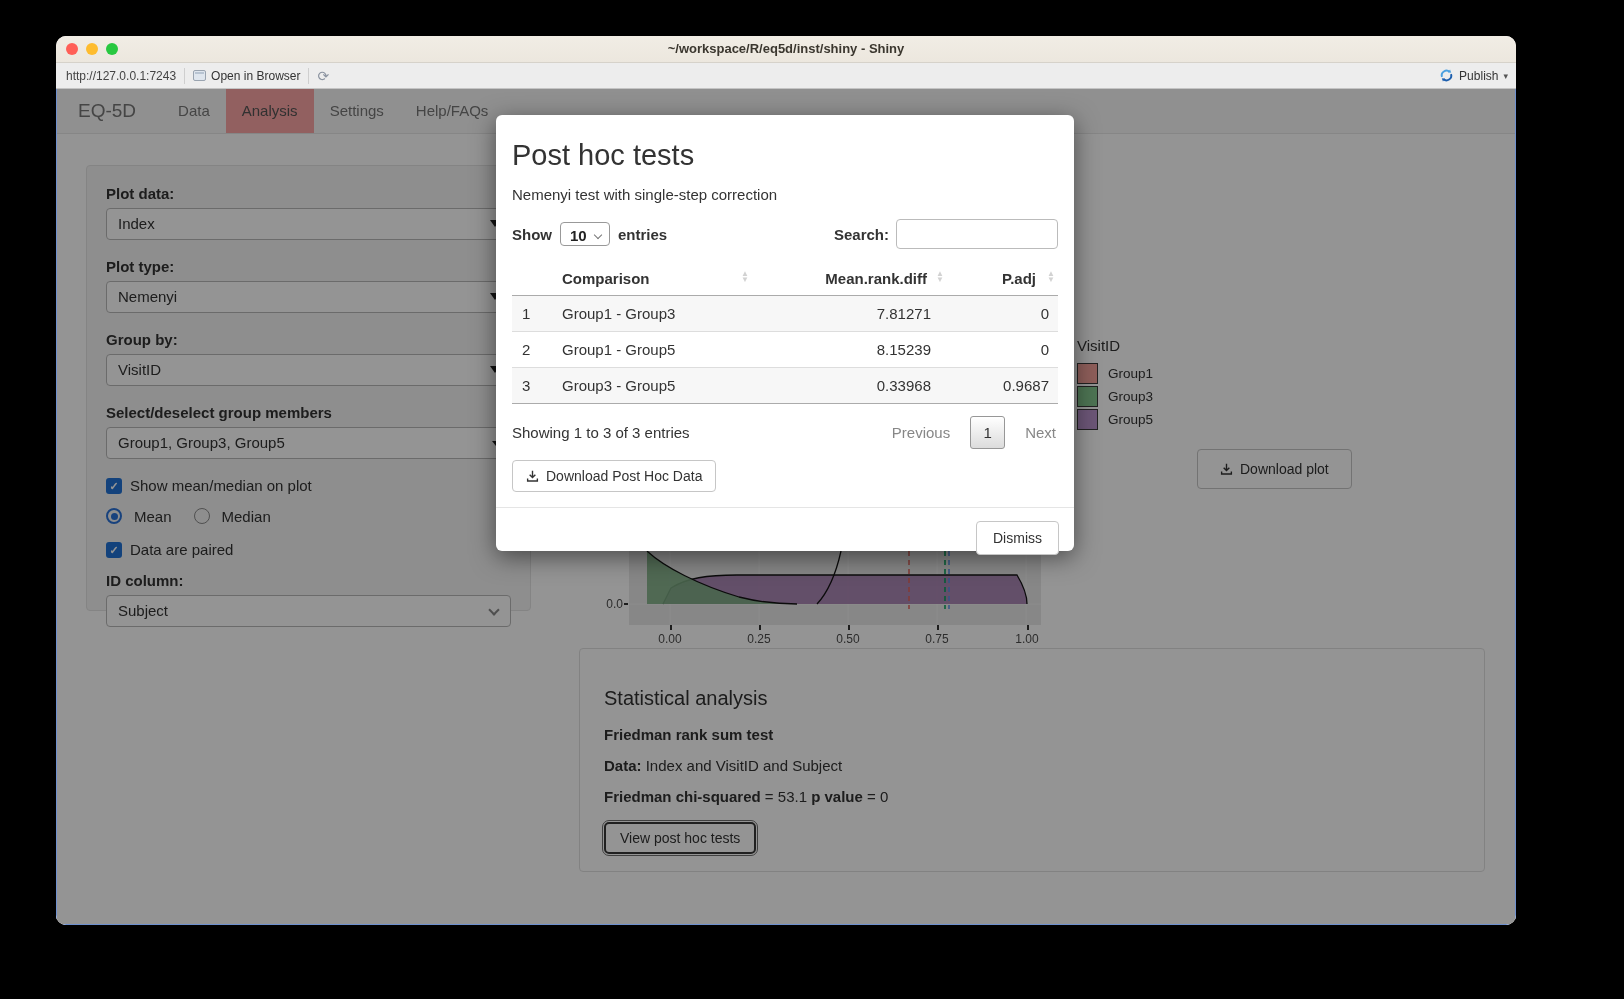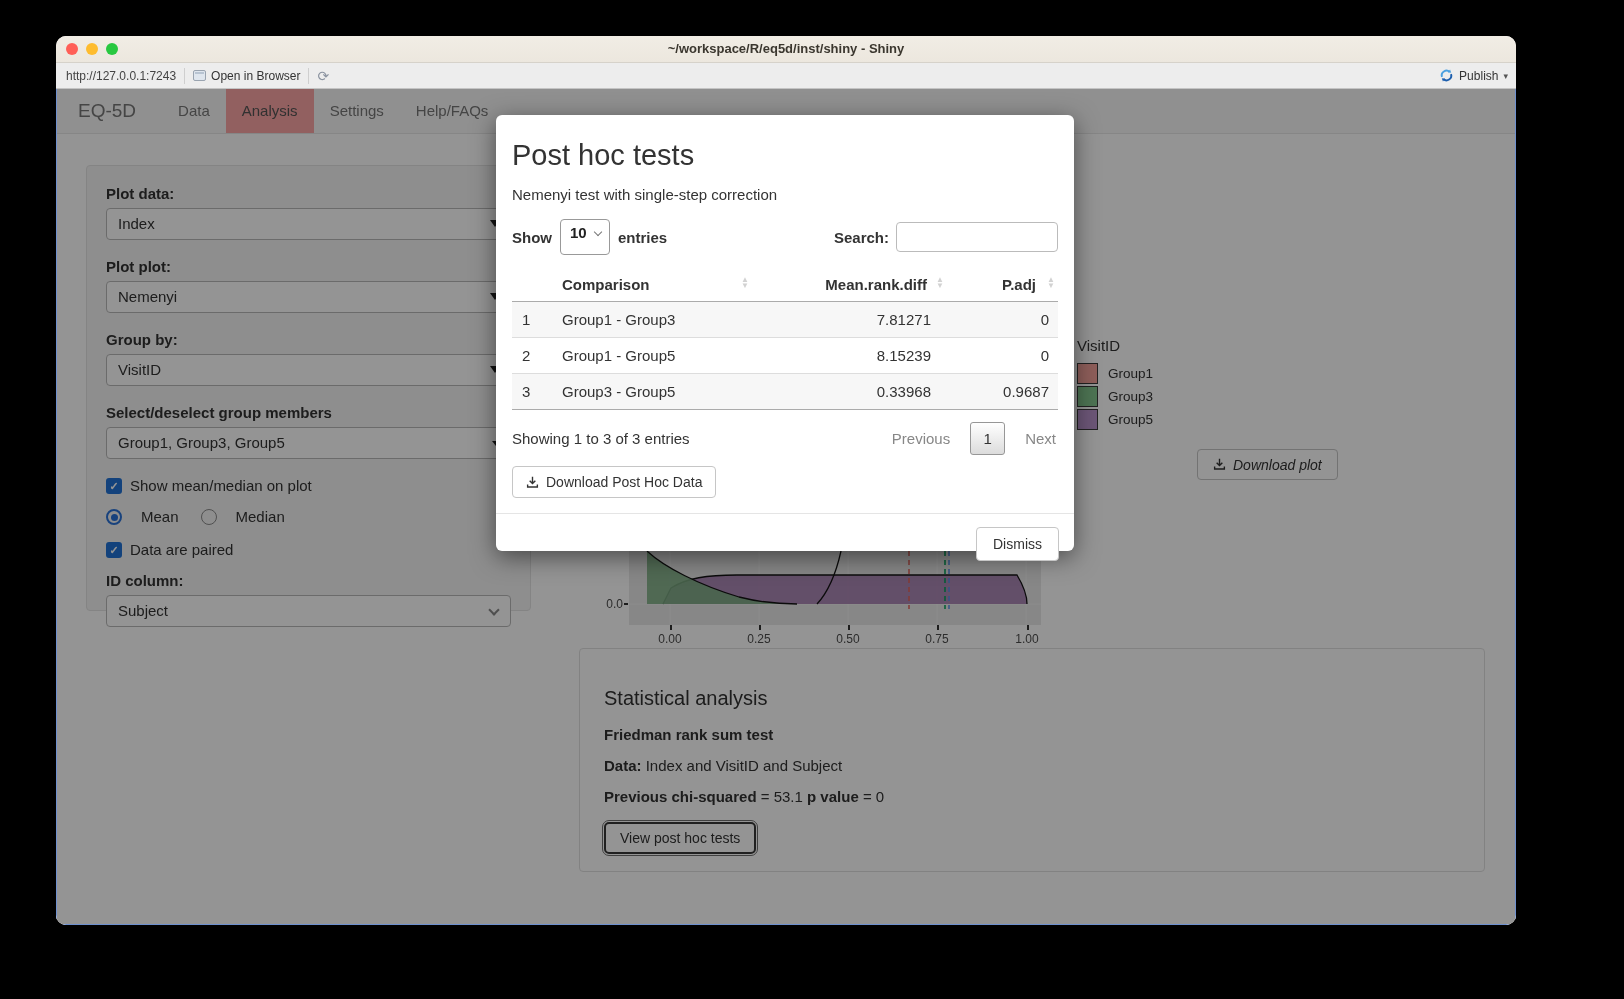--- a/index.html
+++ b/index.html
@@ -48,21 +48,21 @@
   .sel-caret { position:absolute; right:10px; top:11px; width:0; height:0;
                border-left:5px solid transparent; border-right:5px solid transparent; border-top:7px solid #222; }
   .sel-caret.small { border-left-width:4px; border-right-width:4px; border-top-width:5px; top:13px; }
   .sel-chevron { position:absolute; right:12px; top:10px; width:8px; height:8px;
                  border-right:2px solid #888; border-bottom:2px solid #888; transform:rotate(45deg); }
   .check-row { display:flex; align-items:center; gap:8px; margin:2px 0 14px; }
   .checkbox { width:16px; height:16px; border-radius:3px; background:#2173d6; color:#fff; font-size:11px;
               font-weight:700; text-align:center; line-height:16px; }
   .check-label { font-size:15px; color:#333; }
   .radio-row { display:flex; align-items:center; gap:22px; margin:6px 0 16px; }
-  .radio-opt { display:flex; align-items:flex-end; gap:19px; font-size:15px; color:#333; }
+  .radio-opt { display:flex; align-items:flex-start; gap:12px; font-size:15px; color:#333; }
   .radio { width:16px; height:16px; border-radius:50%; border:2px solid #2a72d8; position:relative; }
   .radio.sel::after { content:""; position:absolute; left:2.5px; top:2.5px; width:7px; height:7px;
                       border-radius:50%; background:#2a72d8; }
   .radio.unsel { border:1.5px solid #8a8a8a; }
 
   
   .plot-panel { position:absolute; left:572px; top:462px; width:412px; height:74px; background:#e9e9e9; }
   .ytick-label { position:absolute; left:538px; top:508px; width:28px; text-align:right; font-size:12px; color:#4d4d4d; }
   .ytick-stub { position:absolute; left:567px; top:514px; width:4px; height:1.5px; background:#333; }
   .xtick-stub { position:absolute; top:536px; width:1.5px; height:5px; background:#333; }
@@ -70,40 +70,40 @@
   .x-axis-title { position:absolute; left:768px; top:560px; width:60px; text-align:center; font-size:15px; color:#333; }
 
   .legend { position:absolute; left:1020px; top:248px; }
   .legend-title { font-size:15px; color:#333; margin-bottom:9px; }
   .legend-item { display:flex; align-items:center; gap:10px; margin-bottom:2px; }
   .legend-swatch { width:21px; height:21px; border:1px solid #3a3a3a; }
   .legend-label { font-size:13.5px; color:#333; }
 
   .btn { display:inline-flex; align-items:center; gap:7px; background:#fff; border:1px solid #c6c6c6;
          border-radius:4px; font-size:14px; color:#333; cursor:pointer; font-family:"Liberation Sans", sans-serif; }
-  .dl-plot-btn { position:absolute; left:1140px; top:360px; height:31px; padding:0 15px;font-style:italic; }
+  .dl-plot-btn { position:absolute; left:1140px; top:360px; height:40px; padding:0 22px; }
 
   
   .stats-panel { position:absolute; left:522px; top:559px; width:906px; height:224px; background:#fff;
                  border:1px solid #e0e0e0; border-radius:4px; padding:18px 24px; }
   .stats-h { font-size:20px; color:#333; font-weight:400; margin:20px 0 16px; }
   .stats-line { font-size:15px; color:#333; margin-bottom:14px; }
   .view-btn { margin-top:3px; padding:6px 14px; font-size:14px; background:#fff; color:#333;
               border:2px solid #3a3a3a; border-radius:5px; outline:1px solid #707070; outline-offset:1px;
               cursor:pointer; font-family:"Liberation Sans", sans-serif; }
 
   
   .backdrop { position:absolute; inset:0; background:rgba(0,0,0,0.42); z-index:50; }
   .modal { position:absolute; left:439px; top:26px; width:578px; height:436px; background:#fff;
            border-radius:6px; box-shadow:0 6px 24px rgba(0,0,0,.5); z-index:100; padding:16px 16px 0; }
   .modal-title { font-size:29px; font-weight:500; color:#333; margin:8px 0 14px; }
   .modal-sub { font-size:15px; color:#333; margin-bottom:16px; }
   .dt-controls { display:flex; justify-content:space-between; align-items:center; }
   .dt-left { display:flex; align-items:center; gap:8px; font-size:15px; font-weight:700; color:#333; }
-  .len-select { position:relative; width:50px; height:36px; border:1px solid #999; border-radius:4px;
+  .len-select { position:relative; width:50px; height:24px; border:1px solid #999; border-radius:4px;
                 font-size:15px; font-weight:700; color:#222; line-height:26px; padding-left:9px; background:#fff; }
   .len-chevron { position:absolute; right:8px; top:9px; width:6px; height:6px;
                  border-right:1.6px solid #777; border-bottom:1.6px solid #777; transform:rotate(45deg); }
   .dt-right { display:flex; align-items:center; gap:7px; }
   .search-label { font-size:15px; font-weight:700; color:#333; }
   .search-input { width:162px; height:30px; border:1px solid #bbb; border-radius:4px; font-size:14px; padding:0 8px;
                   font-family:"Liberation Sans", sans-serif; }
 
   table.dt { width:100%; border-collapse:collapse; margin-top:13px; }
   .dt th { font-size:15px; font-weight:700; color:#333; text-align:left; padding:8px 10px;
@@ -181,21 +181,21 @@
         </ul>
       </div>
 
       <div class="well">
         <div class="ctrl-label">Plot data:</div>
         <div class="selectbox">
           <span>Index</span>
           <span class="sel-caret"></span>
         </div>
 
-        <div class="ctrl-label">Plot plot:</div>
+        <div class="ctrl-label">Plot type:</div>
         <div class="selectbox">
           <span>Nemenyi</span>
           <span class="sel-caret"></span>
         </div>
 
         <div class="ctrl-label">Group by:</div>
         <div class="selectbox">
           <span>VisitID</span>
           <span class="sel-caret"></span>
         </div>
@@ -292,21 +292,21 @@
 
       <div class="stats-panel">
         <div class="stats-h">Statistical analysis</div>
         <div class="stats-line">
           <b>Friedman rank sum test</b>
         </div>
         <div class="stats-line">
           <b>Data:</b><span> Index and VisitID and Subject</span>
         </div>
         <div class="stats-line">
-          <b>Previous chi-squared</b><span> = 53.1 </span><b>p value</b><span> = 0</span>
+          <b>Friedman chi-squared</b><span> = 53.1 </span><b>p value</b><span> = 0</span>
         </div>
         <button class="view-btn">View post hoc tests</button>
       </div>
 
       <div class="backdrop"></div>
 
       <div class="modal">
         <div class="modal-title">Post hoc tests</div>
         <div class="modal-sub">Nemenyi test with single-step correction</div>
 

